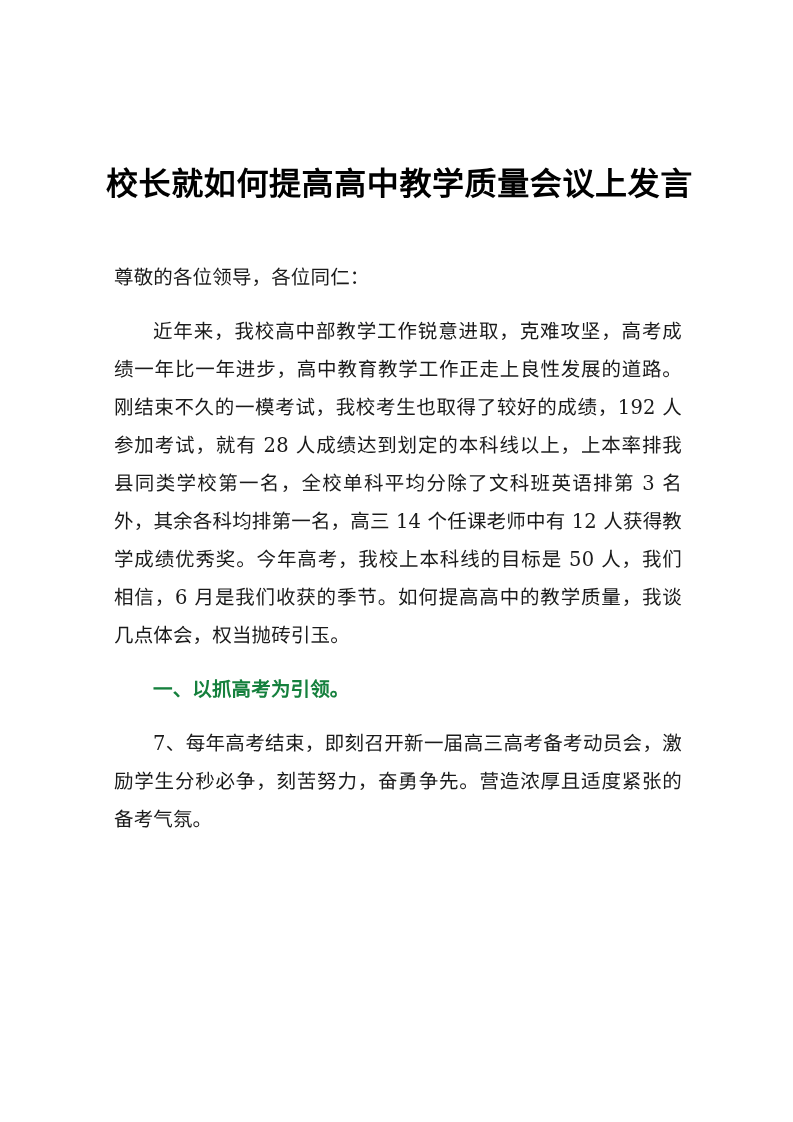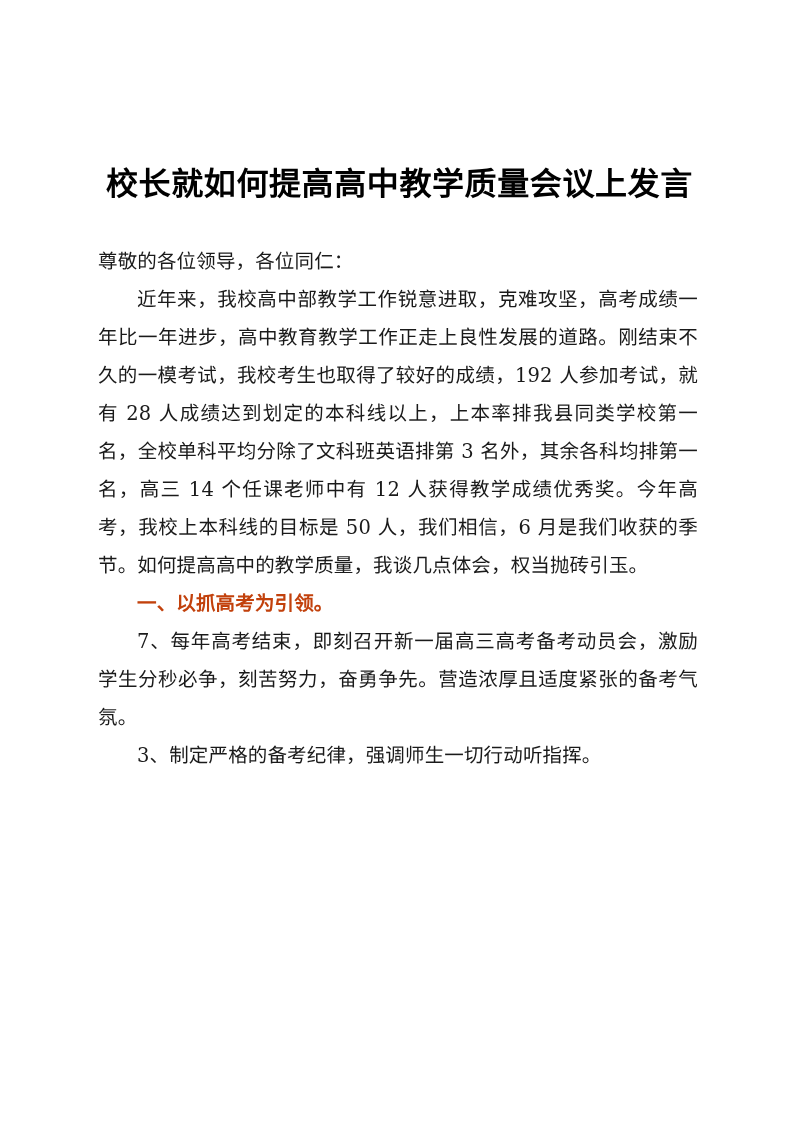--- a/index.html
+++ b/index.html
@@ -48,36 +48,36 @@
     top: 243px;
     left: 0;
     width: 600px;
   }
 
   .para {
     font-family: "DejaVu Serif", "Liberation Serif", serif;
     font-size: 19.5px;
     line-height: 38px;
     color: #1a1a1a;
-    margin: 0;
+    margin: 16px;
     padding: 0;
     text-align: justify;
     text-justify: inter-character;
     letter-spacing: 0.15px;
     word-break: break-all;
   }
 
   .para.indent {
     text-indent: 2em;
   }
 
   .para.heading {
     font-weight: 700;
     text-indent: 2em;
-    color: #c2410c;
+    color: #15803d;
   }
 </style>
 </head>
 <body>
 
 <div class="page">
 
   <div class="doc-body">
 
     <h1 class="doc-title">校长就如何提高高中教学质量会议上发言</h1>
@@ -86,17 +86,16 @@
 
       <p class="para">尊敬的各位领导，各位同仁：</p>
 
       <p class="para indent">近年来，我校高中部教学工作锐意进取，克难攻坚，高考成绩一年比一年进步，高中教育教学工作正走上良性发展的道路。刚结束不久的一模考试，我校考生也取得了较好的成绩，192 人参加考试，就有 28 人成绩达到划定的本科线以上，上本率排我县同类学校第一名，全校单科平均分除了文科班英语排第 3 名外，其余各科均排第一名，高三 14 个任课老师中有 12 人获得教学成绩优秀奖。今年高考，我校上本科线的目标是 50 人，我们相信，6 月是我们收获的季节。如何提高高中的教学质量，我谈几点体会，权当抛砖引玉。</p>
 
       <p class="para heading">一、以抓高考为引领。</p>
 
       <p class="para indent">7、每年高考结束，即刻召开新一届高三高考备考动员会，激励学生分秒必争，刻苦努力，奋勇争先。营造浓厚且适度紧张的备考气氛。</p>
 
 
-      <p class="para indent">3、制定严格的备考纪律，强调师生一切行动听指挥。</p>
 
     </div>
   </div>
 </div>
 
 </body></html>

